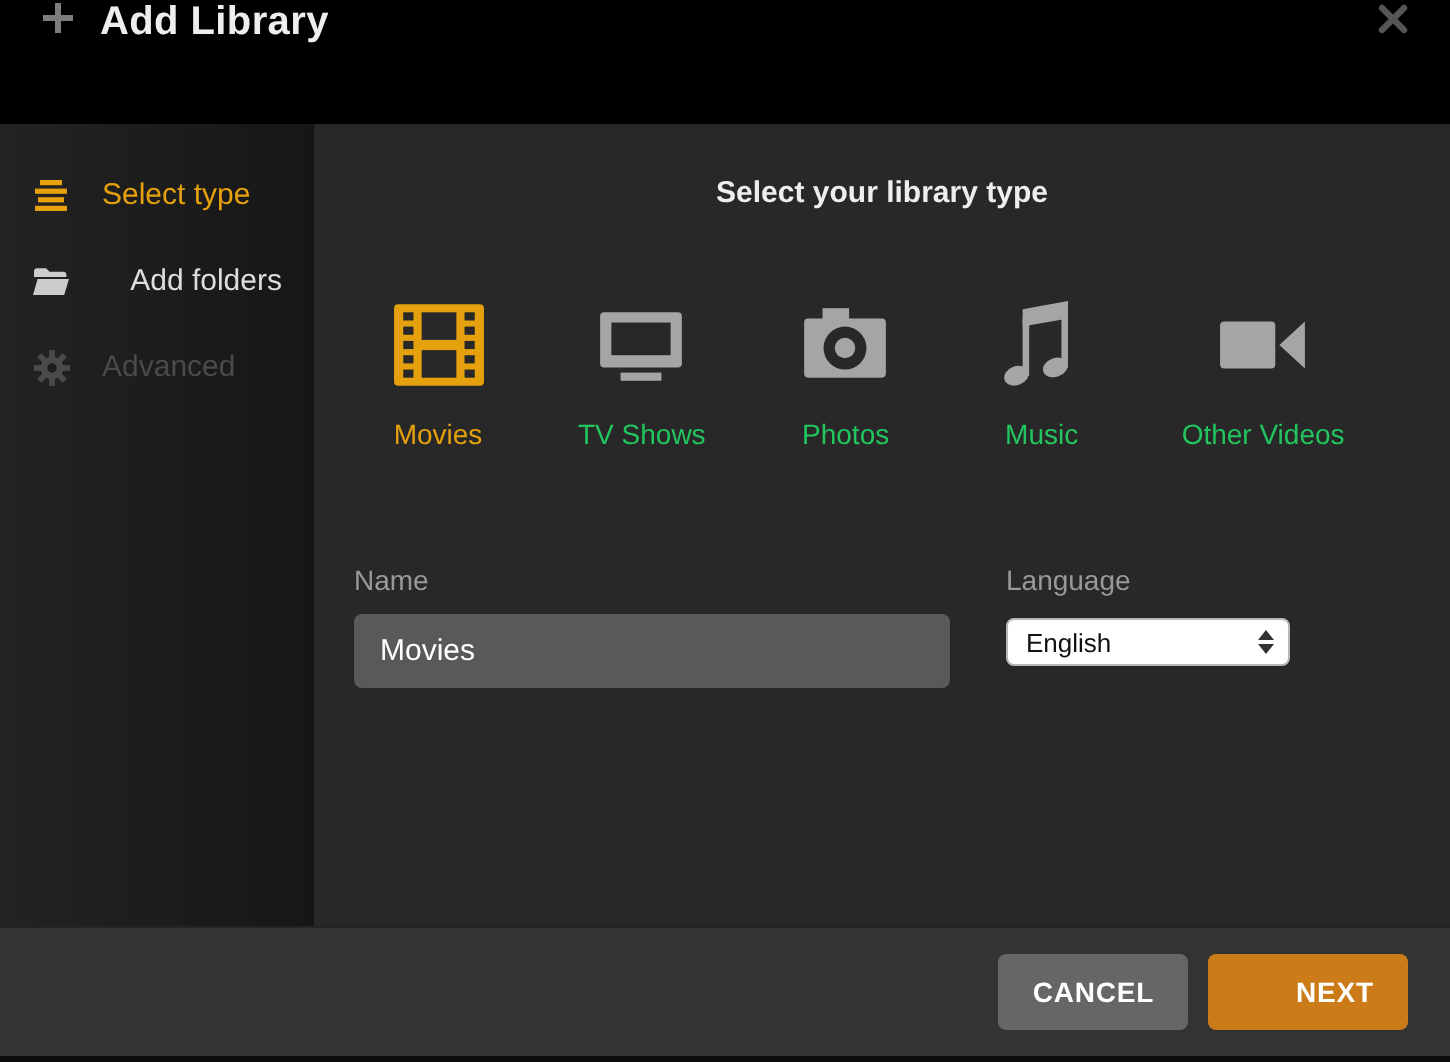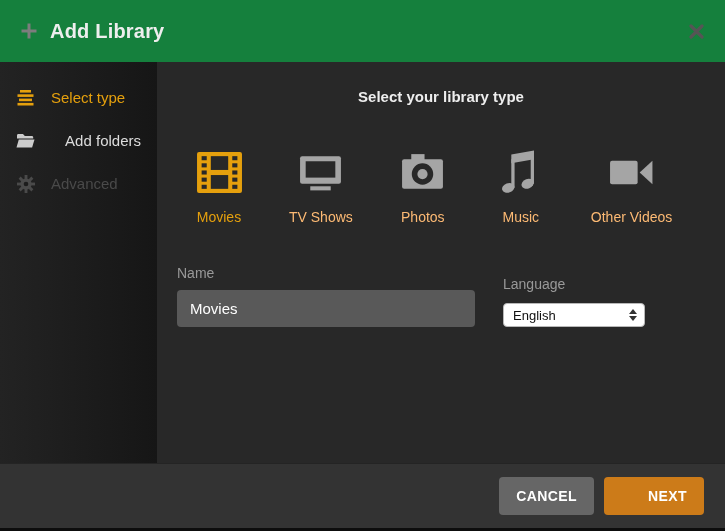--- a/index.html
+++ b/index.html
@@ -1,21 +1,21 @@
 <!DOCTYPE html>
 <html><head>
 <meta charset="utf-8">
 <style>
   * { margin:0; padding:0; box-sizing:border-box; }
   html,body { width:725px; height:531px; background:#0d0d0d; overflow:hidden;
     font-family:"Liberation Sans", sans-serif; }
   .dialog { width:725px; height:528px; display:flex; flex-direction:column; background:#282828; }
 
   
-  .header { height:62px; background:#15803d; display:flex; align-items:center;
+  .header { height:62px; background:#000000; display:flex; align-items:flex-start;
     padding:0 20px; flex-shrink:0; }
   .plus-icon { width:18px; height:18px; display:block; }
   .title { color:#eeeeee; font-size:20px; font-weight:600; margin-left:12px; letter-spacing:.2px; }
   .close-btn { margin-left:auto; width:18px; height:18px; cursor:pointer; display:flex;
     align-items:center; justify-content:center; }
 
   
   .body { flex:1; display:flex; min-height:0; }
   .sidebar { width:157px; flex-shrink:0; background:linear-gradient(to right,#232323,#161616);
     padding-top:14px; }
@@ -27,25 +27,25 @@
   .side-item.disabled { color:#4a4a4a; cursor:default; }
 
   .main { flex:1; background:#282828; padding:26px 20px 0 20px; }
   .main-heading { color:#eeeeee; font-size:15px; font-weight:700;text-align:center; }
 
   
   .type-row { margin-top:44px; display:flex; gap:42px; padding-left:14px; }
   .type-item { display:flex; flex-direction:column; align-items:center; gap:13px;
     cursor:pointer; min-width:56px; }
   .type-item .t-icon { width:47px; height:47px; }
-  .type-item .t-label { font-size:14px; color:#fdba74; white-space:nowrap; }
+  .type-item .t-label { font-size:14px; color:#22c55e; white-space:nowrap; }
   .type-item.selected .t-label { color:#e5a00d; }
 
   
-  .form-row { margin-top:40px; display:flex; align-items:flex-end; }
+  .form-row { margin-top:57px; display:flex; align-items:flex-start; }
   .field-label { color:#999999; font-size:14px; }
   .name-group { width:298px; }
   .name-input { margin-top:9px; width:100%; height:37px; background:#595959; border:none;
     border-radius:4px; color:#ffffff; font-size:15px; padding:0 13px;
     font-family:"Liberation Sans", sans-serif; outline:none; }
   .lang-group { margin-left:28px; }
   .select-box { margin-top:11px; width:142px; height:24px; background:#ffffff;
     border:1px solid #b8b8b8; border-radius:4px; display:flex; align-items:center;
     padding:0 5px 0 9px; cursor:pointer; }
   .select-box .sel-value { font-size:13px; color:#111111; flex:1; }

